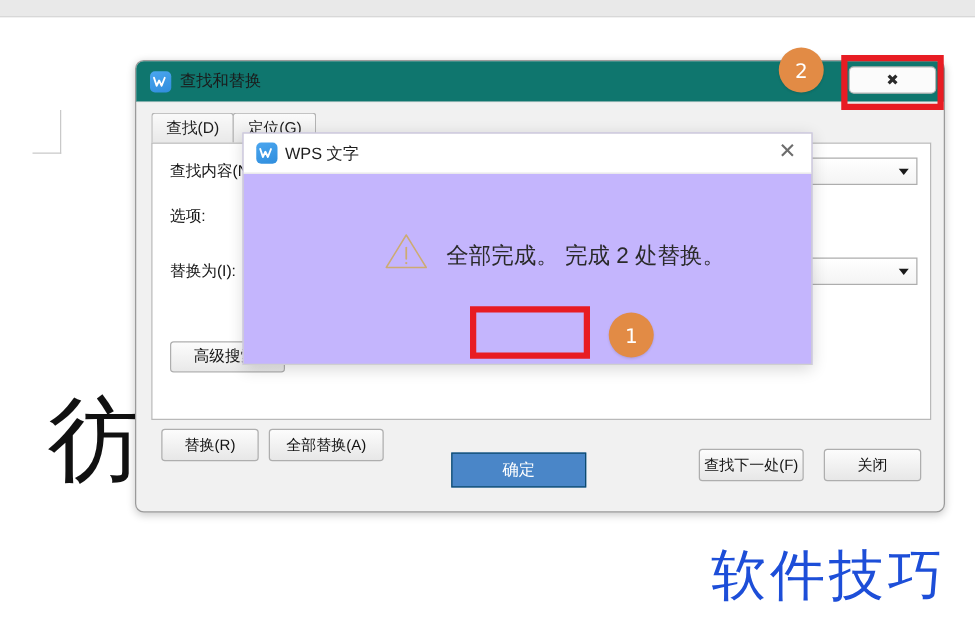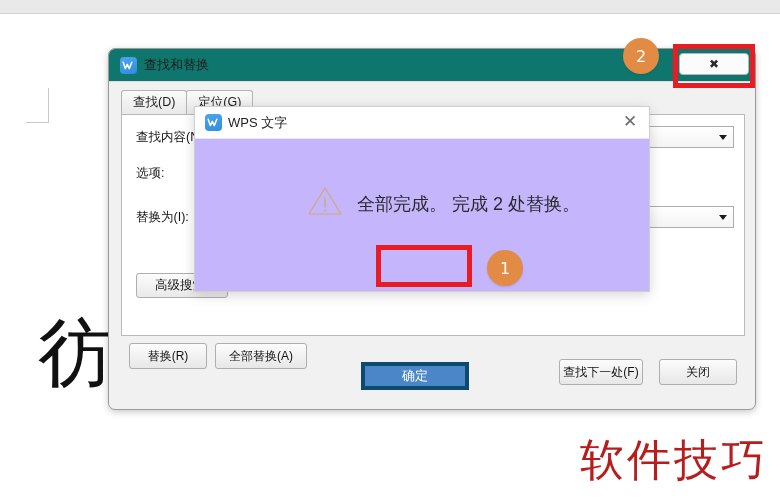--- a/index.html
+++ b/index.html
@@ -44,23 +44,23 @@
     position: absolute; left: 38px; top: 128px;
     width: 110px;
     font-family: "DejaVu Serif", "Liberation Serif", serif;
     font-size: 74px; line-height: 84px;
     color: #111;
     white-space: pre;
   }
   #doc-chars span { display: block; }
 
   #watermark {
-    position: absolute; right: 12px; bottom: 10px;
+    position: absolute; right: 23px; bottom: 10px;
     font-size: 44px; letter-spacing: 3px;
-    color: #b91c1c;
+    color: #1d4ed8;
     font-family: "DejaVu Sans", sans-serif;
     user-select: none;
   }
 
   
   #find-replace-dialog {
     position: absolute; left: 108px; top: 48px;
     width: 648px; height: 362px;
     background: #f1f1f1;
     border: 1px solid #9b9b9b;
@@ -225,21 +225,21 @@
   }
   #msg-text {
     position: absolute; left: 162px; top: 85px;
     font-size: 18px; color: #2a2a2a;
     white-space: nowrap;
   }
   #msg-ok-button {
     position: absolute; left: 166px; top: 255px;
     width: 108px; height: 28px;
     background: #4a86c8;
-    border: 4px solid #0c4a6e;
+    border: 1px solid #0c4a6e;
     box-sizing: border-box;
     display: flex; align-items: center; justify-content: center;
     font-size: 13px; color: #ffffff;
   }
 
   
   .red-box {
     position: absolute;
     border: 5px solid #e81c23;
     box-sizing: border-box;

